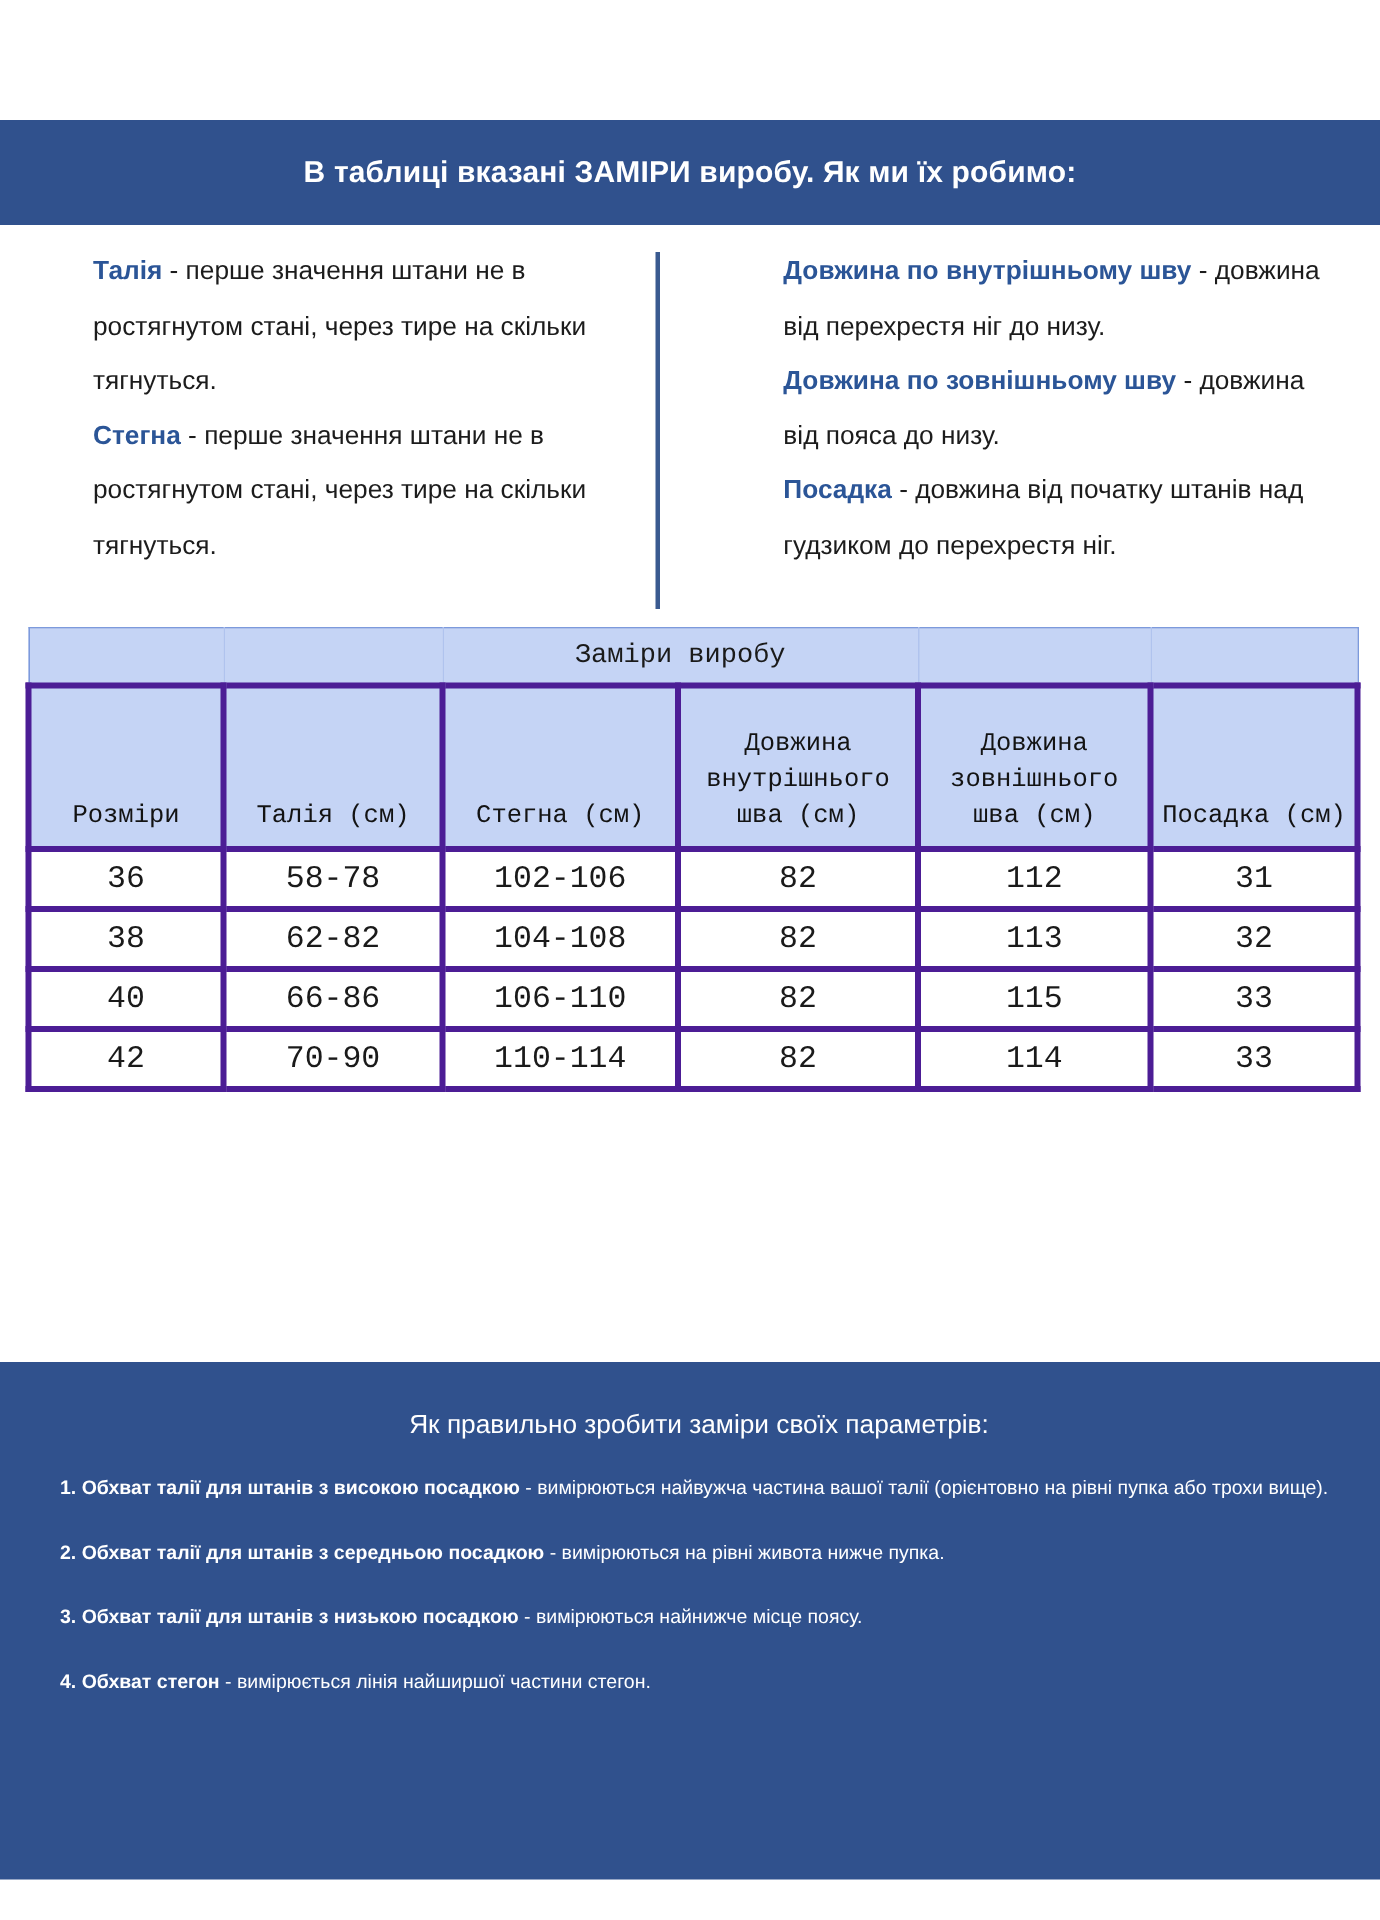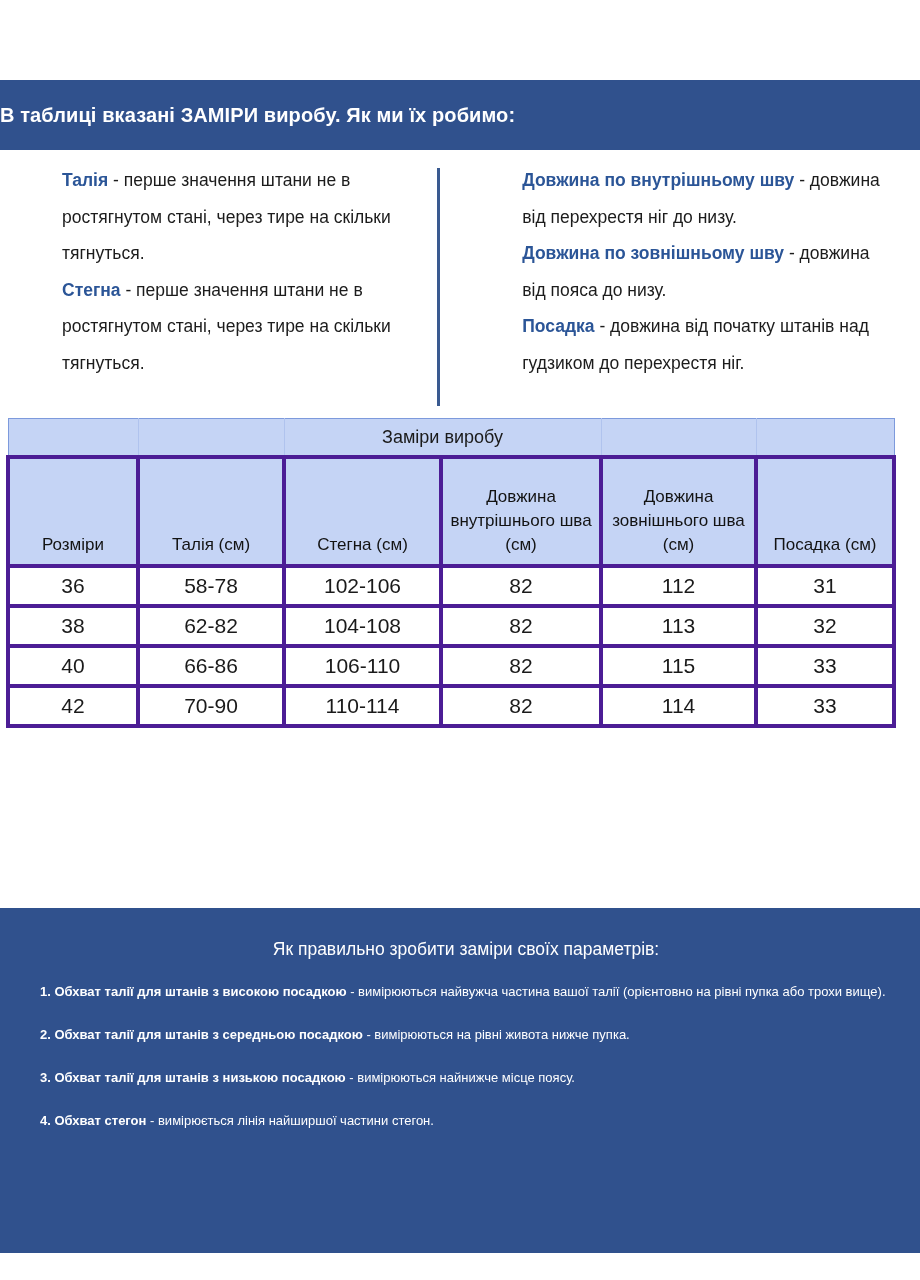--- a/index.html
+++ b/index.html
@@ -20,21 +20,21 @@
   
   .banner-top {
     position: absolute;
     left: 0;
     top: 80px;
     width: 920px;
     height: 70px;
     background: #30518d;
     display: flex;
     align-items: center;
-    justify-content: flex-start;
+    justify-content: center;
   }
   .banner-top .banner-title {
     color: #ffffff;
     font-size: 20px;
     font-weight: bold;
     letter-spacing: 0.1px;
     text-align: center;
   }
 
   
@@ -71,26 +71,27 @@
     white-space: pre-wrap;
   }
   .def-term {
     color: #2b5597;
     font-weight: bold;
   }
 
   
   .size-table {
     position: absolute;
-    left: 6px;
+    left: 17px;
     top: 418px;
     width: 886px;
     border-collapse: collapse;
     table-layout: fixed;
     font-size: 17px;
+    font-family: Liberation Mono, monospace;
   }
   .size-table col.c0 { width: 130px; }
   .size-table col.c1 { width: 146px; }
   .size-table col.c2 { width: 157px; }
   .size-table col.c3 { width: 160px; }
   .size-table col.c4 { width: 155px; }
   .size-table col.c5 { width: 138px; }
 
   .size-table td,
   .size-table th {

